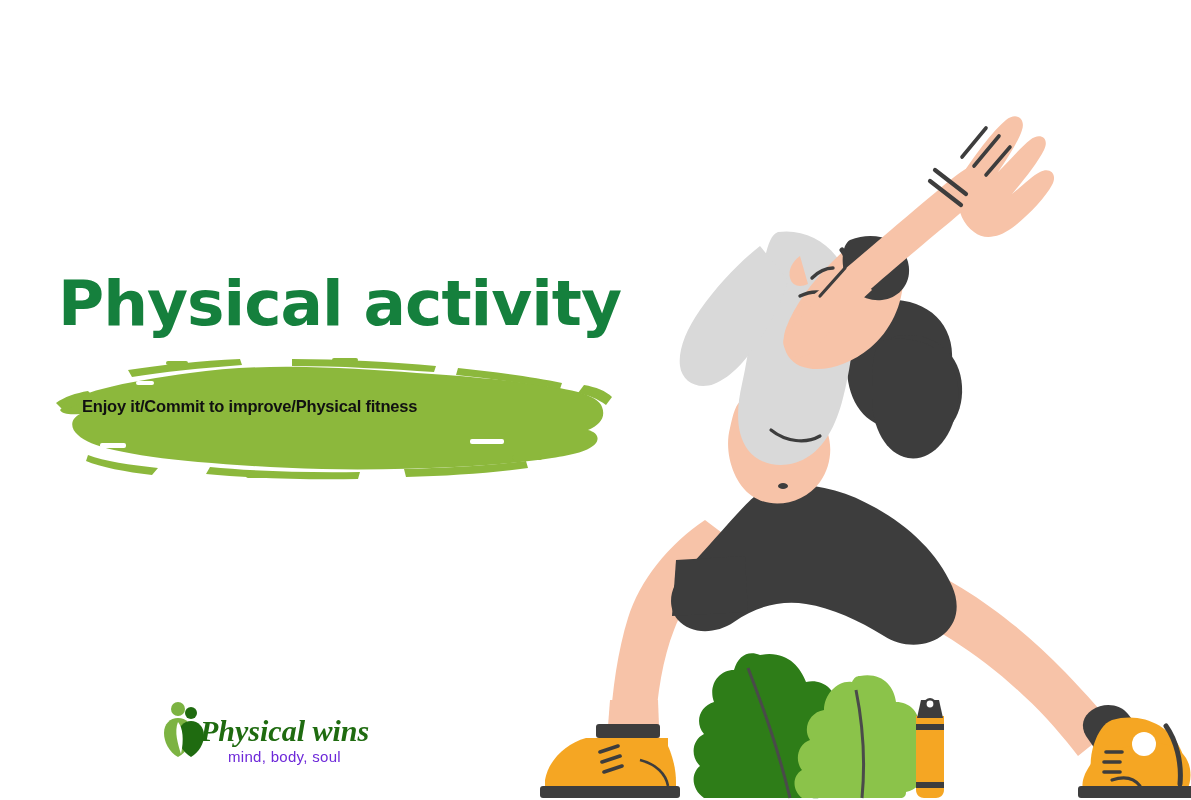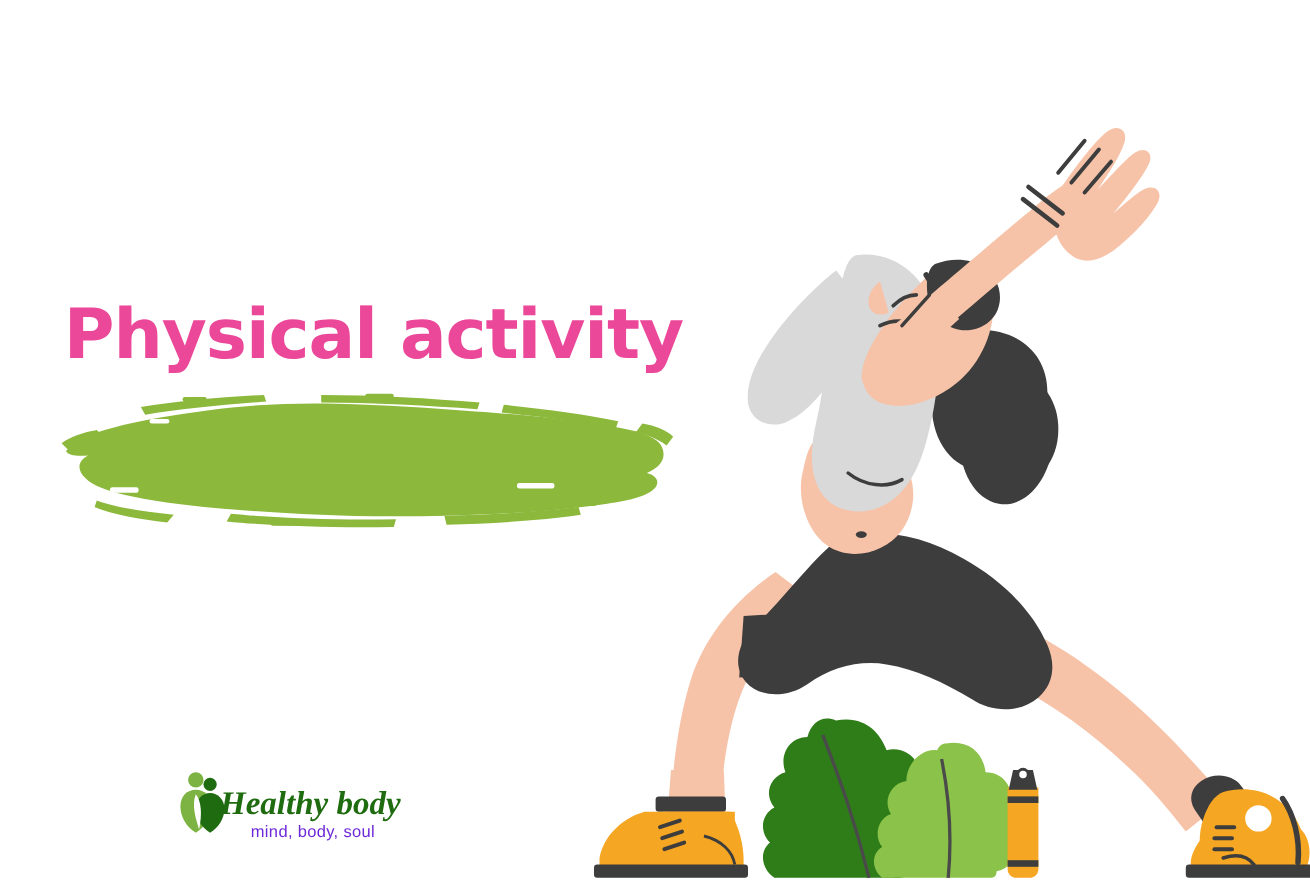--- a/index.html
+++ b/index.html
@@ -21,21 +21,21 @@
   
   #headline {
     position: absolute;
     left: 58px;
     top: 272px;
     font-family: "DejaVu Sans", sans-serif;
     font-weight: bold;
     font-size: 63px;
     line-height: 1;
     letter-spacing: -1px;
-    color: #ec4899;
+    color: #15803d;
     white-space: nowrap;
   }
 
   
   #brush-wrap {
     position: absolute;
     left: 40px;
     top: 355px;
     width: 580px;
     height: 125px;
@@ -352,20 +352,21 @@
       <path d="M252 4 C300 4 352 7 396 11 L394 17 C350 14 298 11 252 11 Z" fill="#8cb83c"></path>
       <path d="M418 13 C456 17 494 22 522 28 L520 34 C492 29 454 24 416 20 Z" fill="#8cb83c"></path>
       <rect x="126" y="6" width="22" height="4" rx="2" fill="#8cb83c"></rect>
       <rect x="292" y="3" width="26" height="4" rx="2" fill="#8cb83c"></rect>
       <rect x="472" y="100" width="30" height="5" rx="2" fill="#8cb83c"></rect>
       <rect x="206" y="118" width="34" height="5" rx="2" fill="#8cb83c"></rect>
       <rect x="60" y="88" width="26" height="5" rx="2" fill="#ffffff"></rect>
       <rect x="430" y="84" width="34" height="5" rx="2" fill="#ffffff"></rect>
       <rect x="96" y="26" width="18" height="4" rx="2" fill="#ffffff"></rect>
     </svg>
+    <div id="tagline">Enjoy it/Commit to improve/Physical fitness</div>
   </div>
 
   <div id="logo">
     <svg id="logo-mark" viewBox="0 0 52 58">
 
       <circle cx="20" cy="9" r="7" fill="#7cb342"></circle>
       <path d="M20 18
                C28 18 34 24 34 33
                C34 42 29 52 20 57
                C11 52 6 42 6 33
@@ -373,17 +374,17 @@
 
       <circle cx="33" cy="13" r="6" fill="#1f6b10"></circle>
       <path d="M33 21
                C40 21 46 27 46 35
                C46 44 41 52 33 57
                C25 52 20 44 20 35
                C20 27 26 21 33 21 Z" fill="#1f6b10"></path>
 
       <path d="M20 22 C25 28 26 40 23 54 C20 44 16 32 20 22 Z" fill="#ffffff"></path>
     </svg>
-    <div id="logo-word">Healthy body</div>
+    <div id="logo-word">Physical wins</div>
     <div id="logo-tag">mind, body, soul</div>
   </div>
 
 </div>
 
 </body></html>

